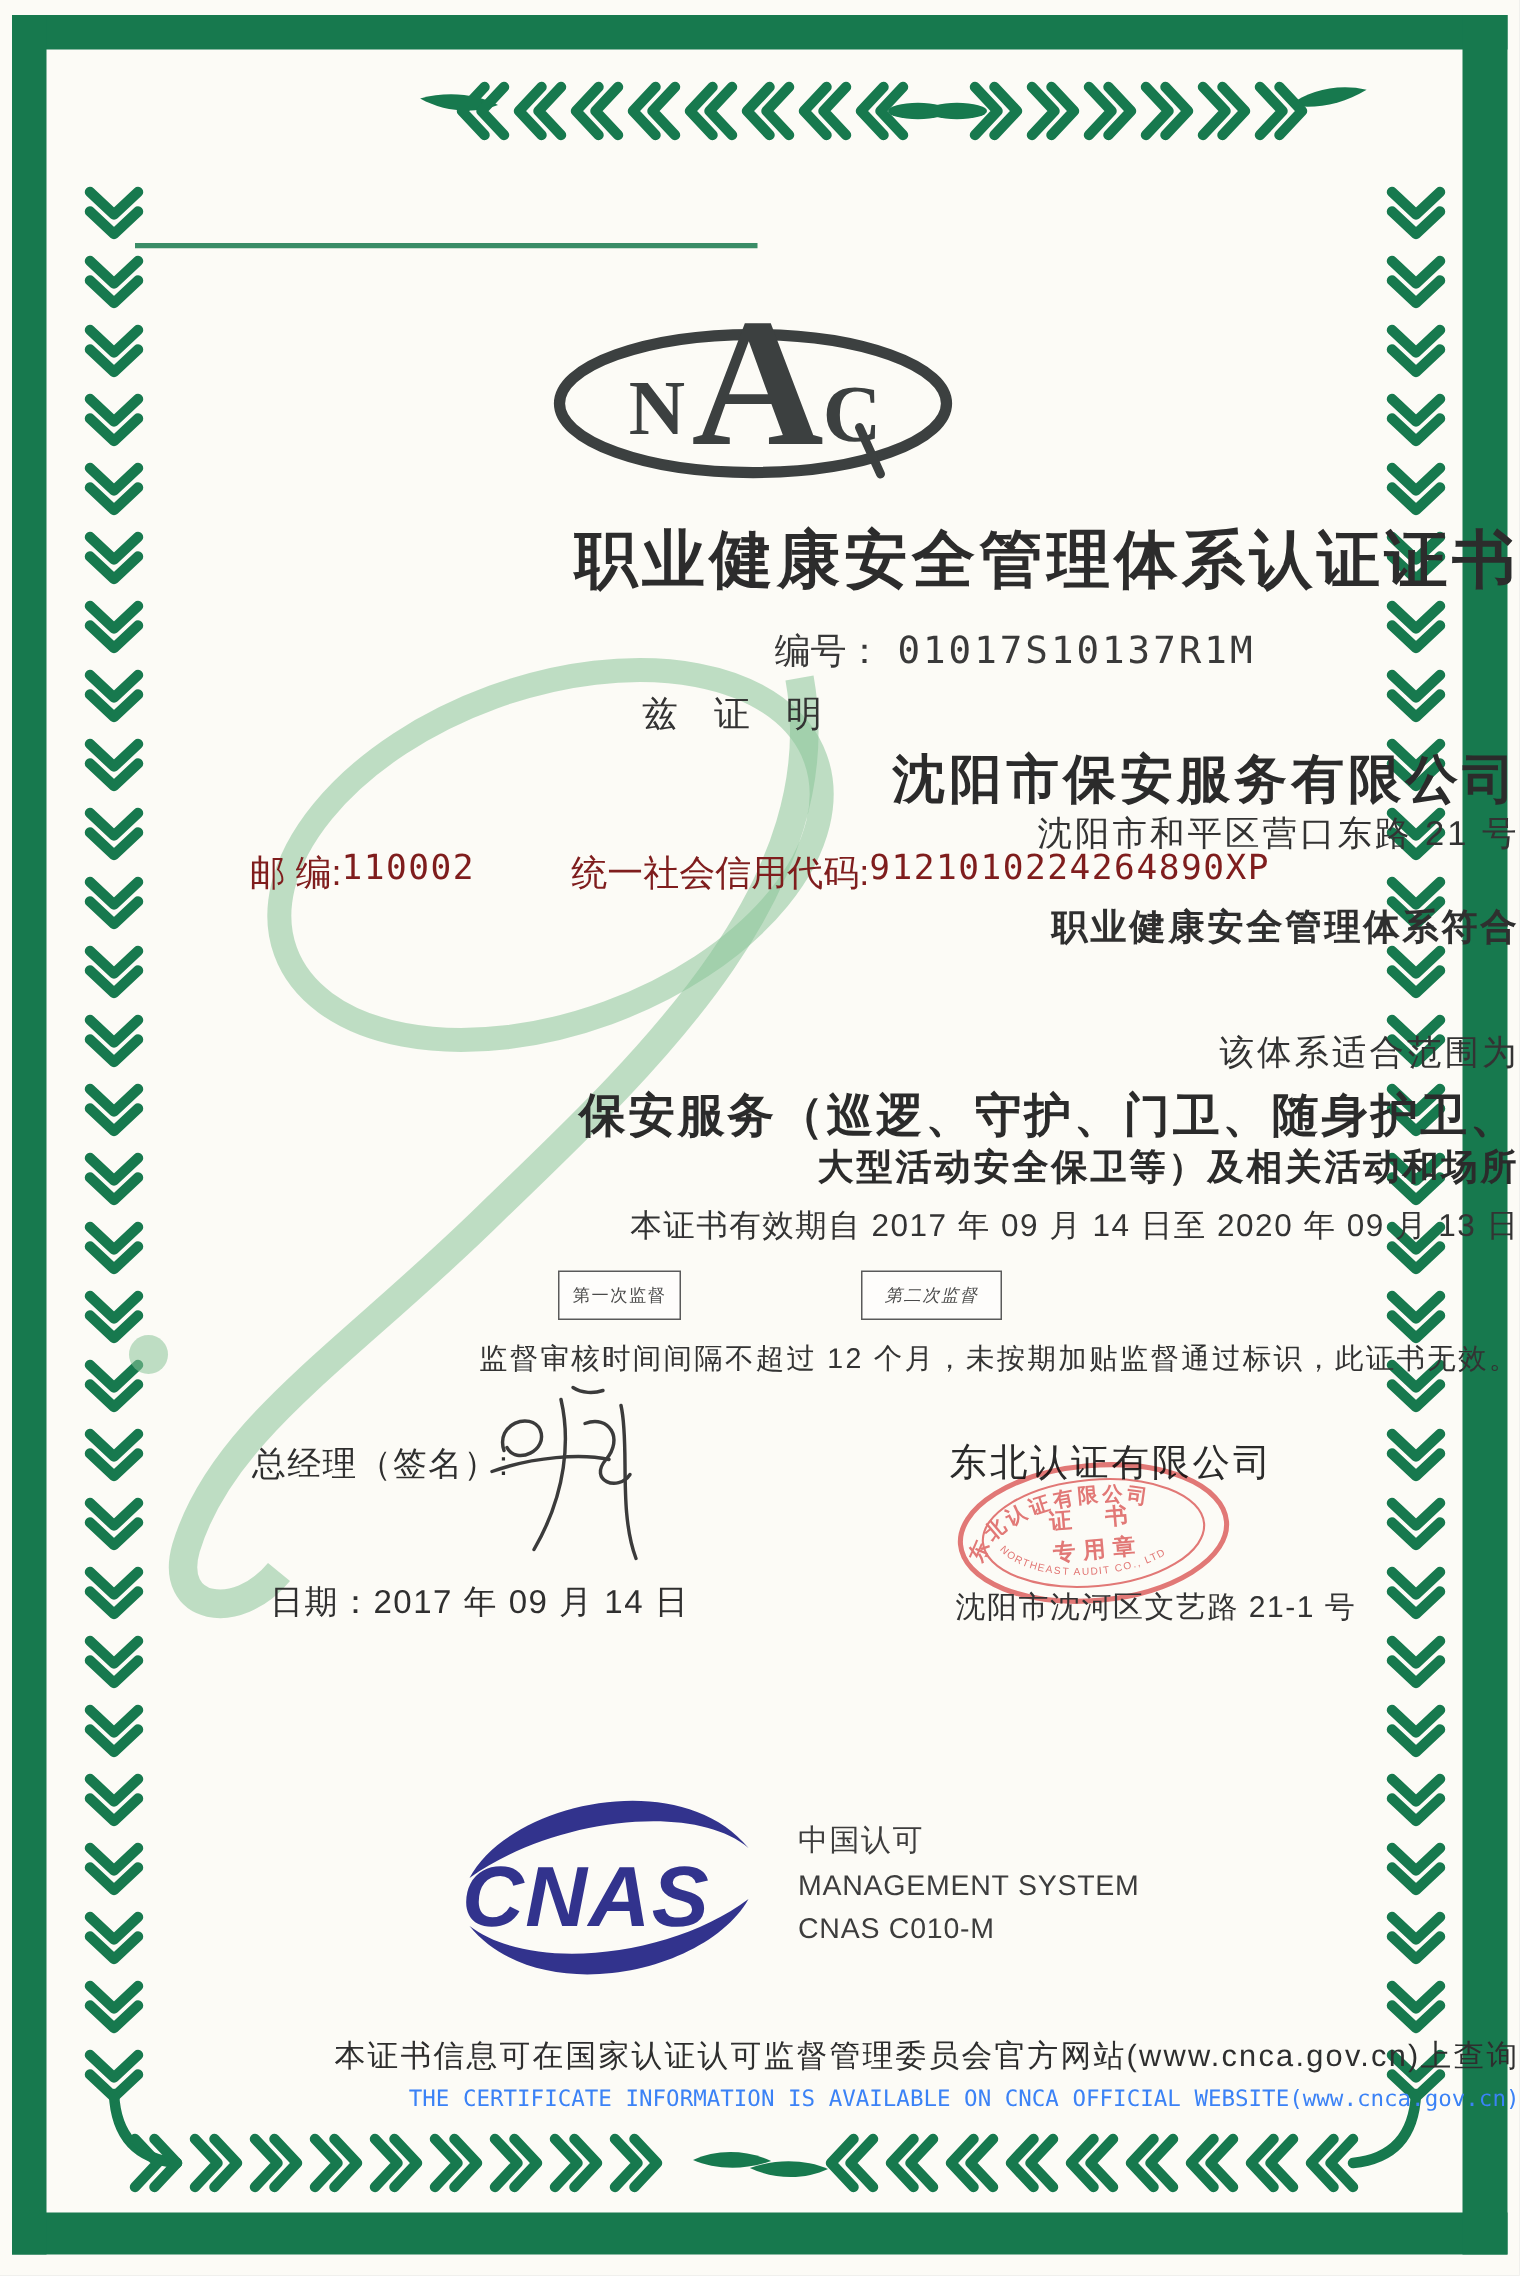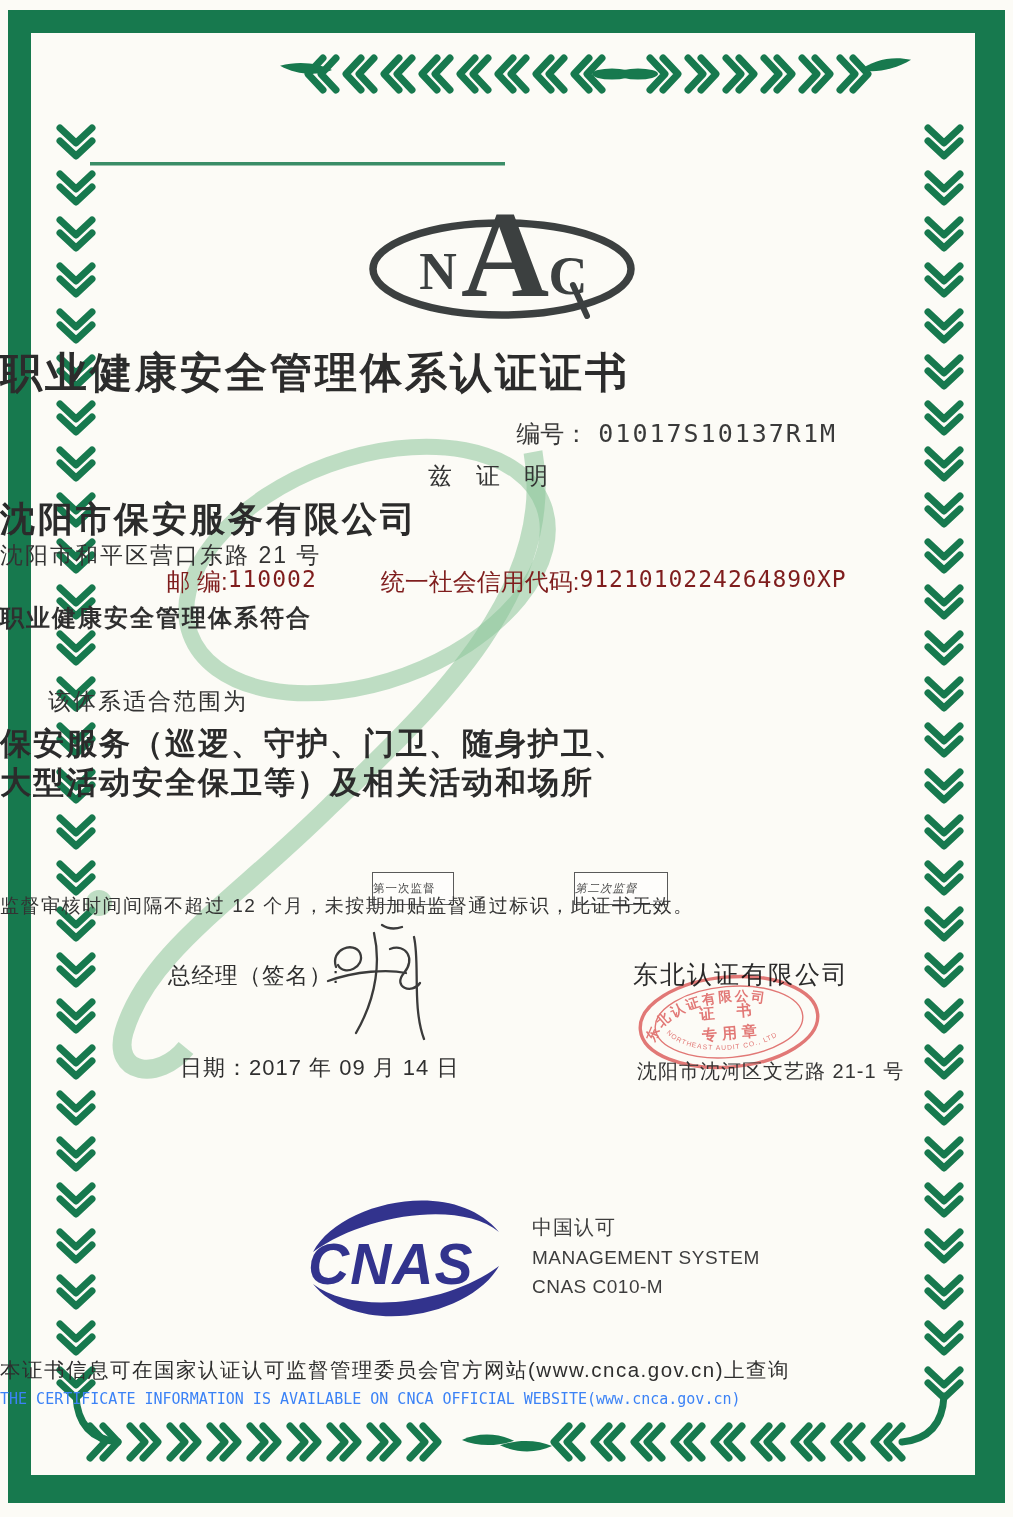--- a/index.html
+++ b/index.html
@@ -2,39 +2,39 @@
 <html><head>
 <meta charset="utf-8">
 <style>
   html,body{margin:0;padding:0;background:#e8e8e4;}
   .page{
     position:relative;width:1013px;height:1517px;margin:0 auto;
     background:#fcfbf6;overflow:hidden;
     font-family:"Liberation Sans",sans-serif;color:#2f2f2f;
   }
   .abs{position:absolute;}
-  .ctr{position:absolute;left:0;right:0;text-align:left;}
+  .ctr{position:absolute;left:0;right:0;text-align:right;}
   svg{display:block;}
   .title{font-size:42px;font-weight:700;letter-spacing:3px;color:#2c2c2c;}
   .certno{top:418px;right:176px;display:flex;align-items:baseline;font-size:24px;color:#383838;}
   .certno .val{font-family:"DejaVu Sans Mono",monospace;font-size:25px;letter-spacing:2px;margin-left:10px;color:#3a3a3a;}
   .attest{top:460px;left:428px;font-size:24px;color:#333;font-weight:500;}
   .company{top:496px;font-size:35px;font-weight:700;letter-spacing:3px;color:#2b2b2b;}
   .addr{top:540px;font-size:23px;letter-spacing:2px;color:#333;}
   .postal{top:566px;display:flex;justify-content:center;gap:0;font-size:24px;color:#7f1d1d;}
   .postal .num{font-family:"DejaVu Sans Mono",monospace;font-size:23px;letter-spacing:1px;}
   .gapsp{display:inline-block;width:64px;}
   .sysline{top:602px;font-size:24px;font-weight:700;letter-spacing:2px;}
   .stdline{top:632px;font-size:34px;font-weight:700;letter-spacing:2px;color:#2b2b2b;}
   .scopeintro{top:686px;font-size:23px;letter-spacing:2px;color:#333;margin-left:48px;}
   .scope1{top:723px;font-size:31px;font-weight:700;letter-spacing:2px;color:#2b2b2b;}
-  .scope2{top:762px;font-size:31px;font-weight:700;letter-spacing:2px;color:#2b2b2b;}
+  .scope2{top:762px;font-size:24px;font-weight:700;letter-spacing:2px;color:#2b2b2b;}
   .validity{top:803px;font-size:21px;letter-spacing:1px;color:#333;}
-  .supbox{position:absolute;top:872px;height:31px;border:1.5px solid #5a5a5a;background:rgba(255,255,255,.6);
-    display:flex;align-items:center;font-size:11.5px;color:#4a4a4a;letter-spacing:1px;}
+  .supbox{position:absolute;top:847px;height:31px;border:1.5px solid #5a5a5a;background:rgba(255,255,255,.6);
+    display:flex;align-items:center;justify-content:center;font-size:11.5px;color:#4a4a4a;letter-spacing:1px;}
   .supbox1{left:372px;width:80px;}
   .supbox2{left:574px;width:92px;font-style:italic;}
   .supnote{top:893px;font-size:19px;letter-spacing:1.5px;color:#333;}
   .signer{top:960px;left:168px;font-size:22.5px;letter-spacing:1px;color:#2f2f2f;}
   .issuer{top:958px;left:633px;font-size:25px;letter-spacing:2px;font-weight:500;color:#2b2b2b;}
   .dateline{top:1053px;left:180px;font-size:22px;letter-spacing:1px;color:#2f2f2f;}
   .issueraddr{top:1058px;left:637px;font-size:20px;letter-spacing:1px;color:#333;}
   .acc{position:absolute;left:532px;top:1213px;font-size:20px;line-height:29.5px;color:#3d3d3d;letter-spacing:1px;}
   .acc .en{font-size:19px;letter-spacing:0.5px;}
   .footcn{top:1356px;font-size:20.5px;letter-spacing:1.5px;color:#2e2e2e;}
@@ -198,20 +198,21 @@
     <span class="num">110002</span>
     <span class="gapsp"></span>
     <span>统一社会信用代码:</span>
     <span class="num">9121010224264890XP</span>
   </div>
 
   <div class="ctr sysline">职业健康安全管理体系符合</div>
   <div class="ctr scopeintro">该体系适合范围为</div>
   <div class="ctr scope1">保安服务（巡逻、守护、门卫、随身护卫、</div>
   <div class="ctr scope2">大型活动安全保卫等）及相关活动和场所</div>
+  <div class="ctr validity">本证书有效期自 2017 年 09 月 14 日至 2020 年 09 月 13 日</div>
 
   <div class="supbox supbox1">
     <span>第一次监督</span>
   </div>
   <div class="supbox supbox2">
     <span>第二次监督</span>
   </div>
 
   <div class="ctr supnote">监督审核时间间隔不超过 12 个月，未按期加贴监督通过标识，此证书无效。</div>
 

